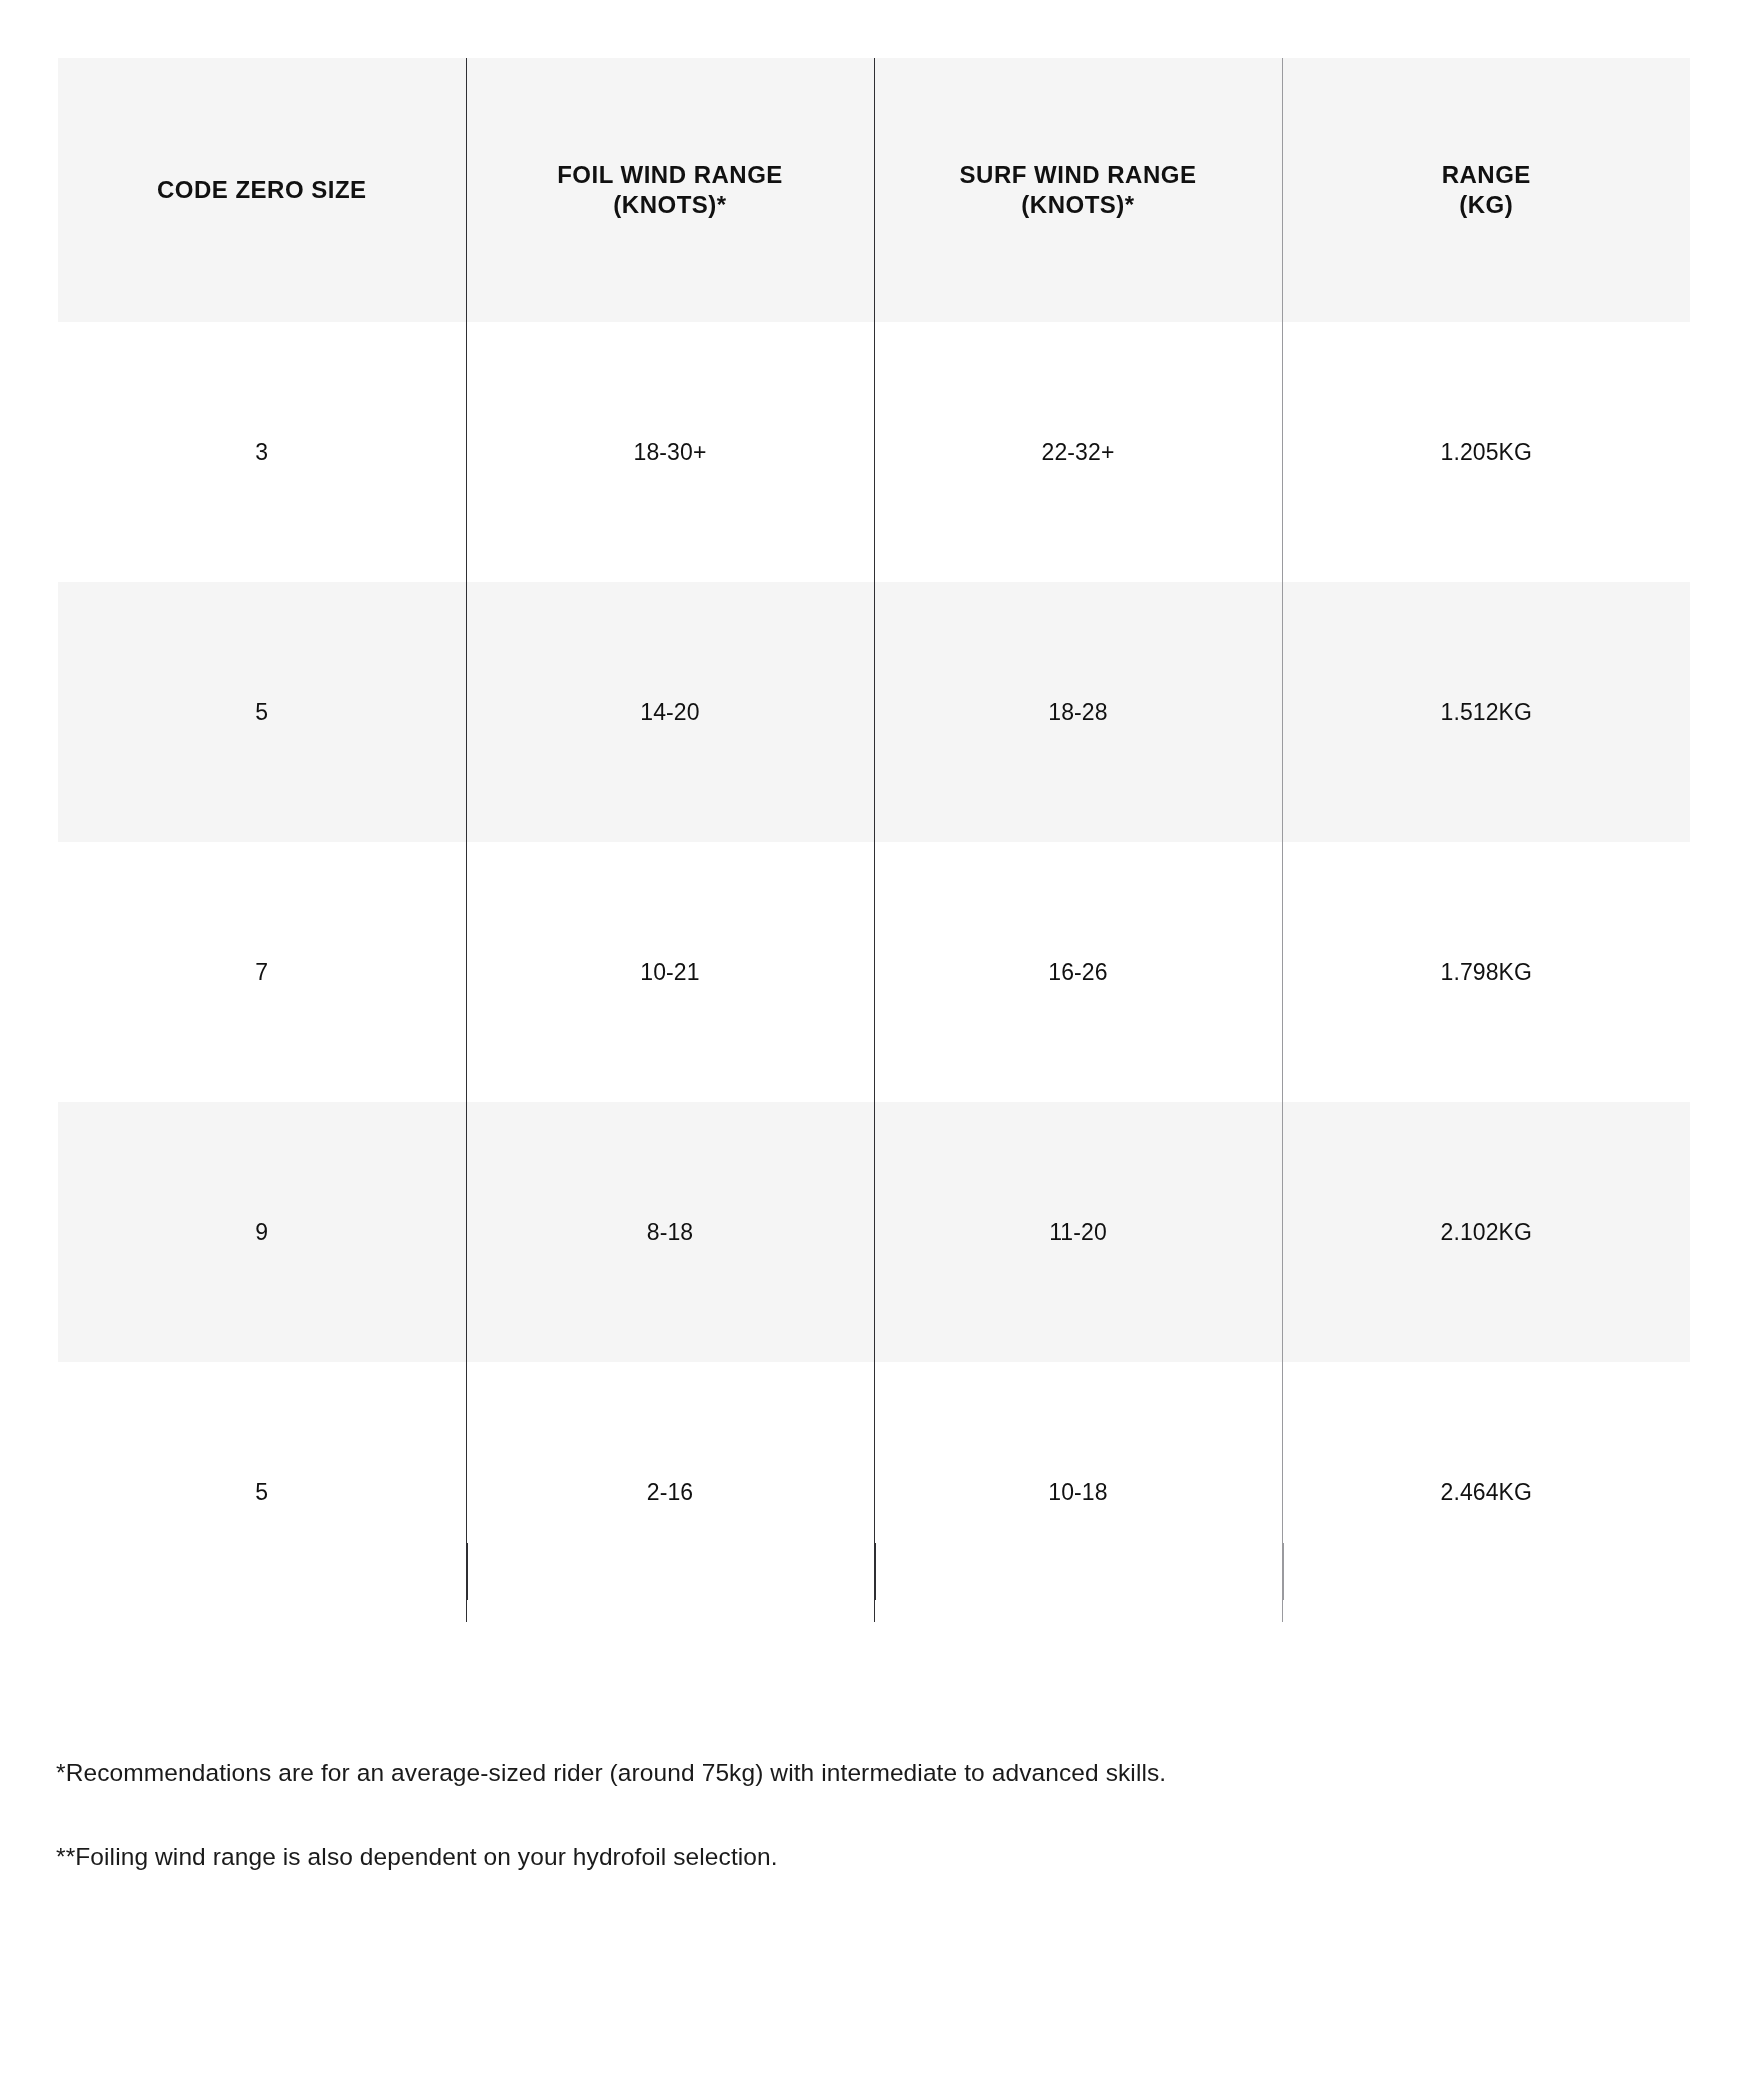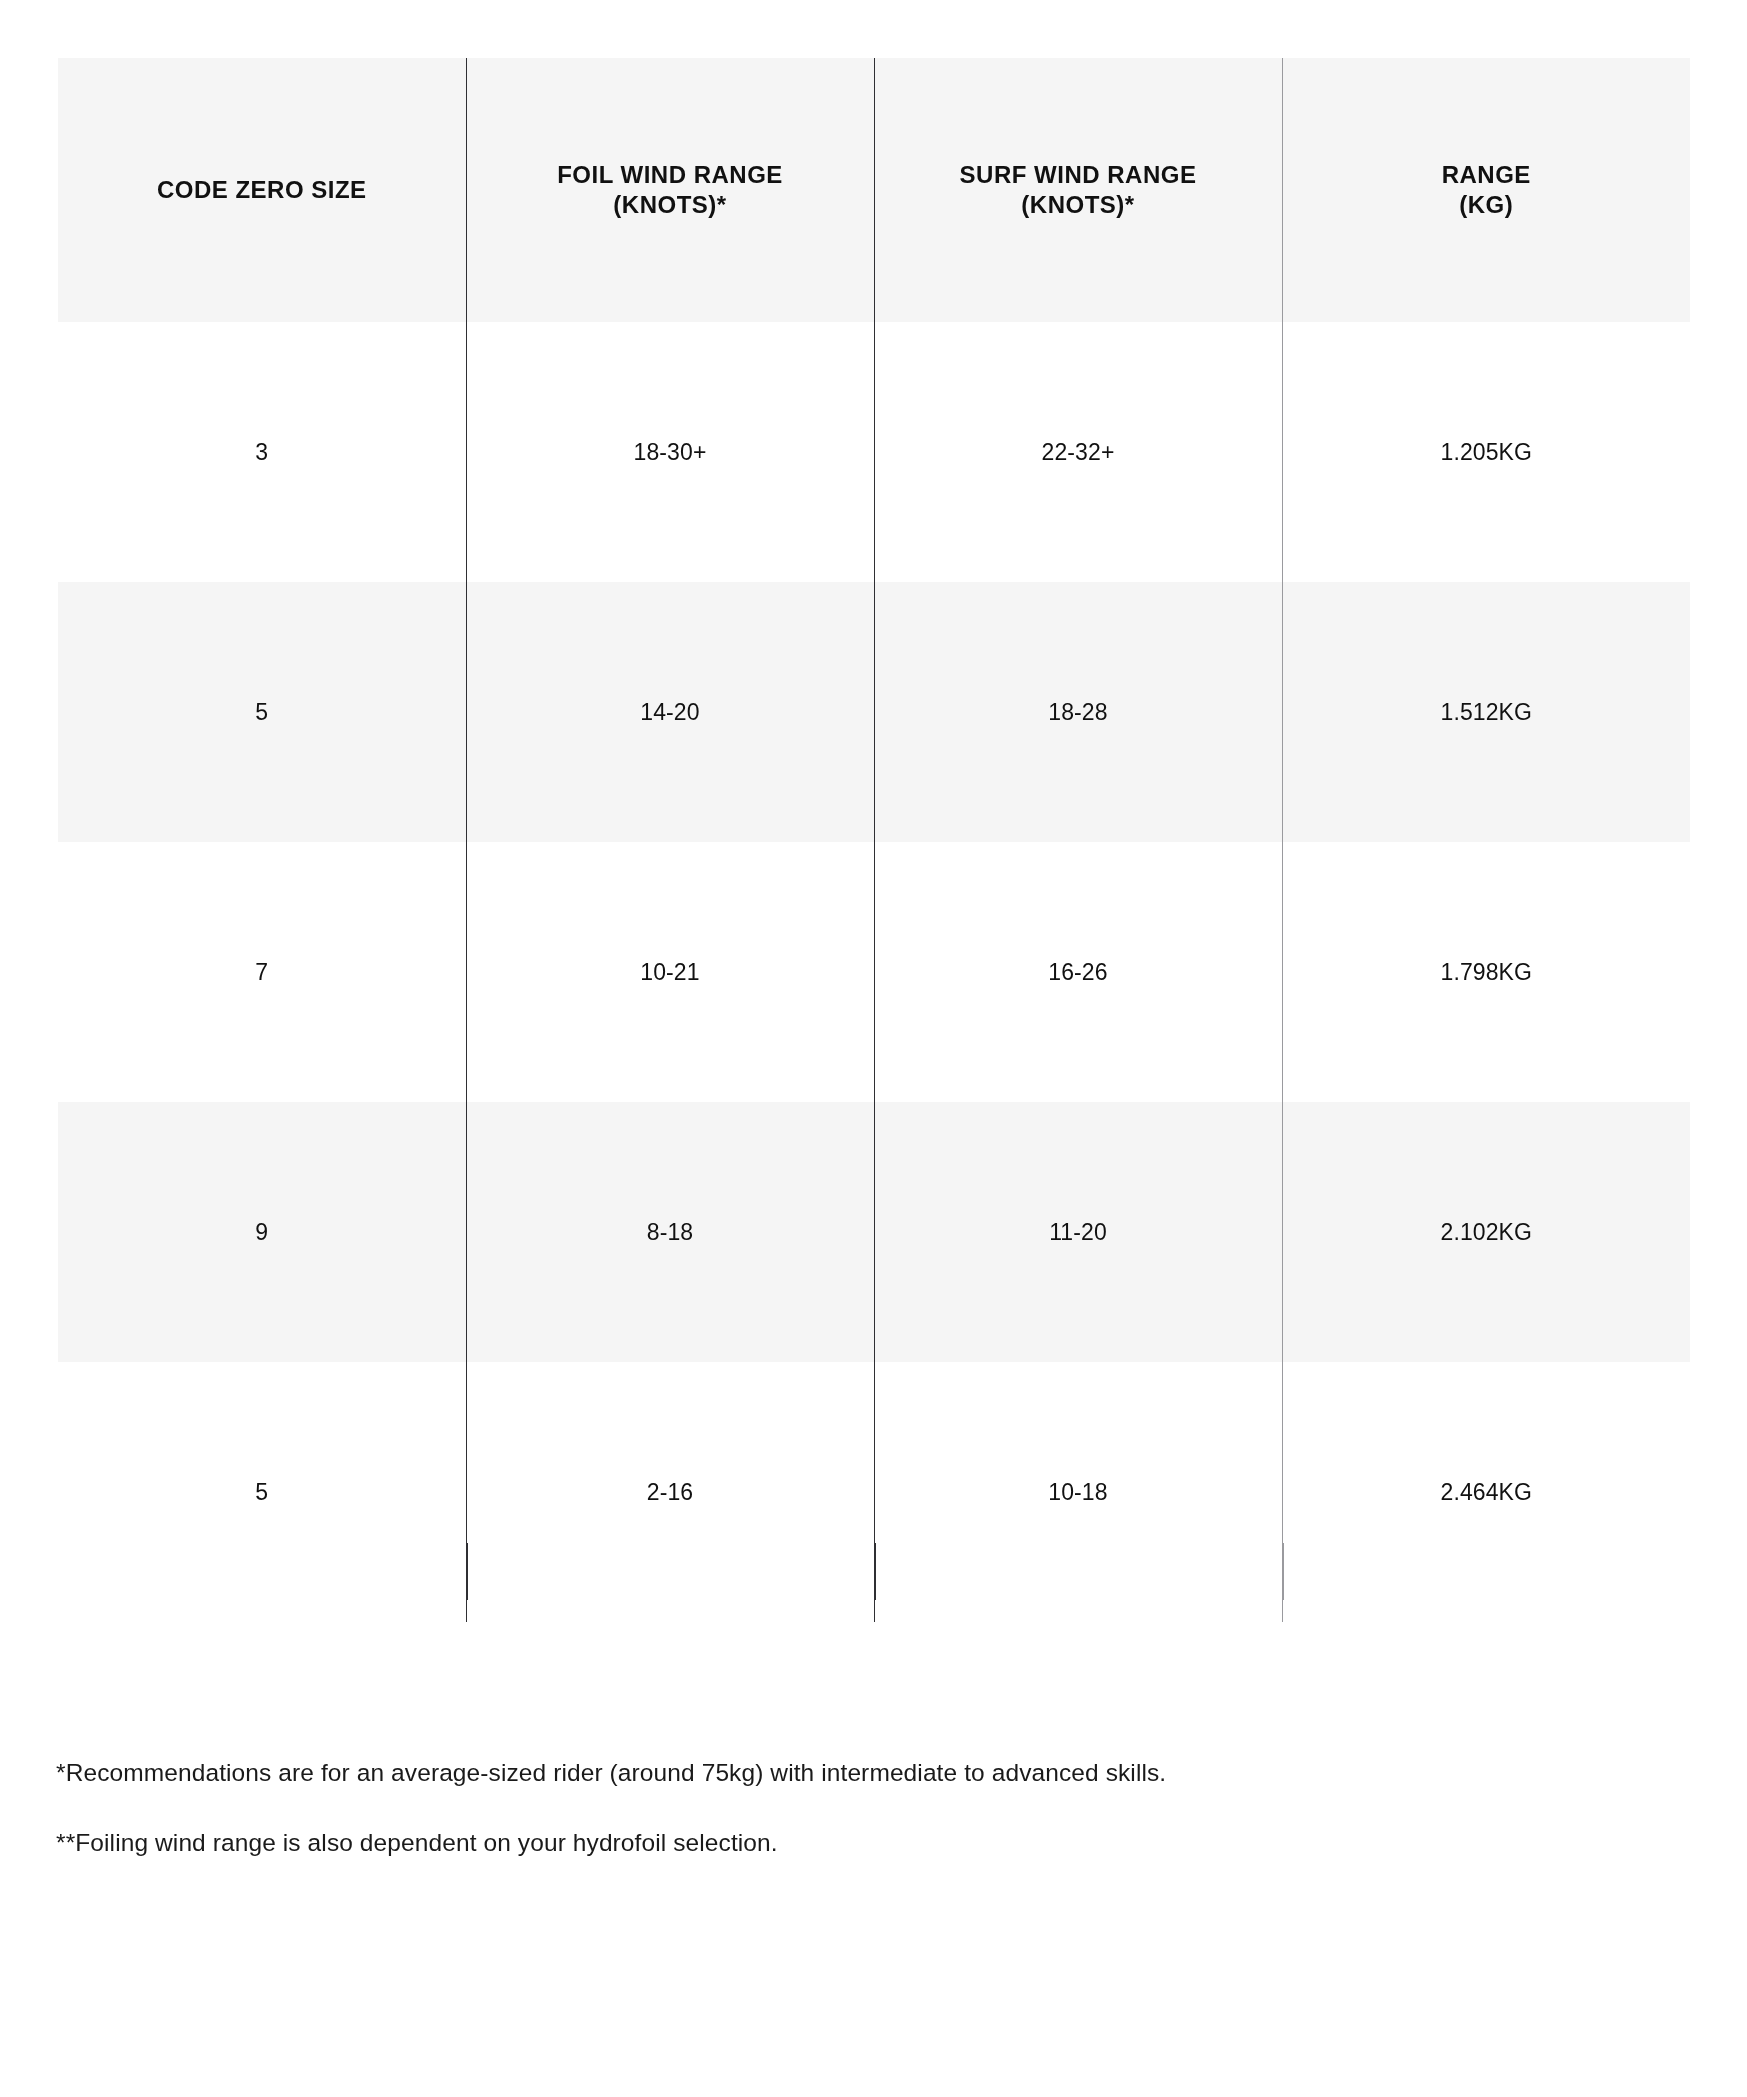--- a/index.html
+++ b/index.html
@@ -92,21 +92,21 @@
   .rule-tail.t3 { left: 1282px; }
 
   
   .notes {
     position: absolute;
     left: 56px;
     top: 1754px;
     width: 1573px;
   }
 
-  .note-block { margin-bottom: 33px; }
+  .note-block { margin-bottom: 47px; }
   .note-block:last-child { margin-bottom: 0; }
 
   .note-line {
     font-size: 24.5px;
     font-weight: 400;
     line-height: 1.52;
     color: #1a1a1a;
     letter-spacing: 0.1px;
     white-space: nowrap;
   }

